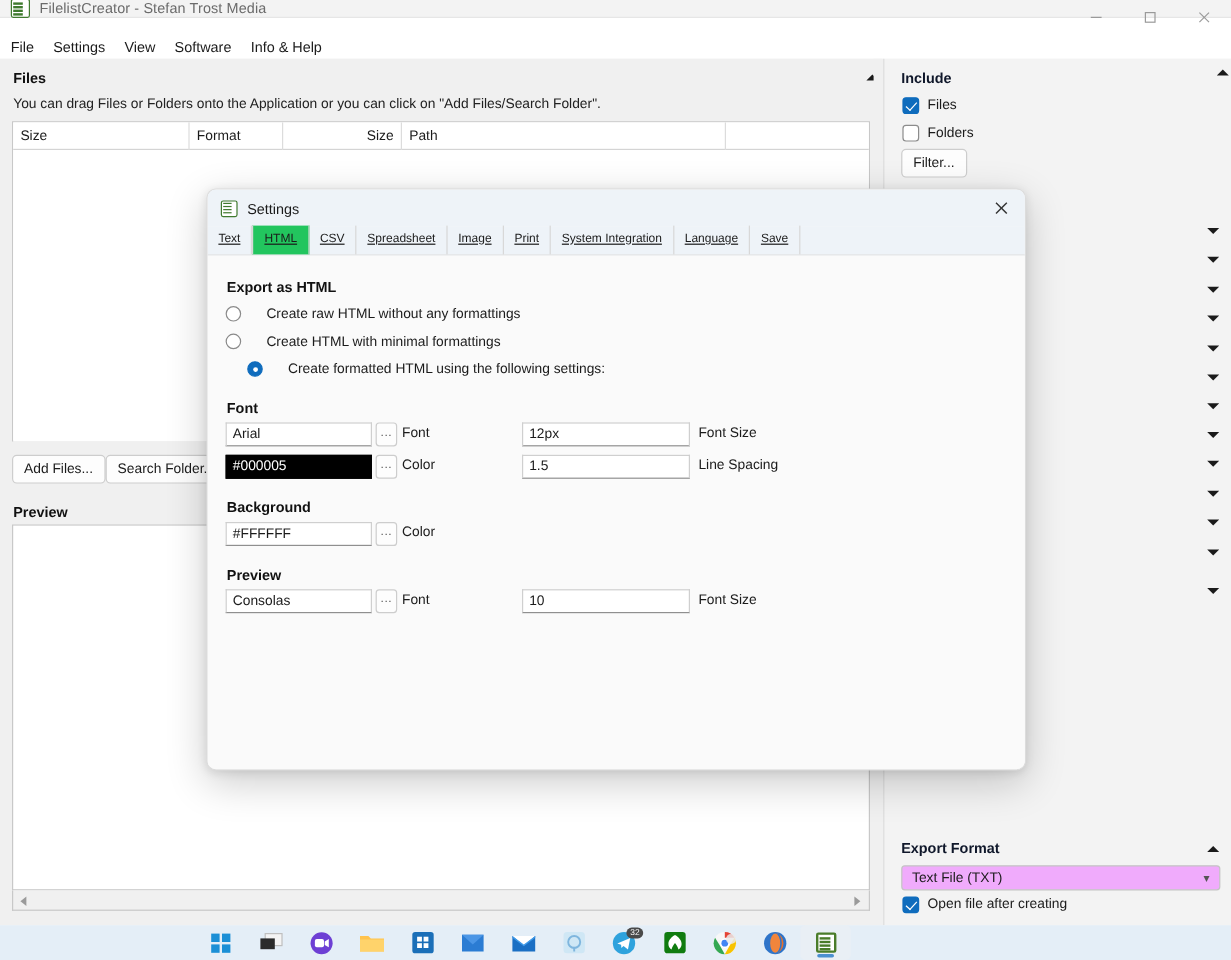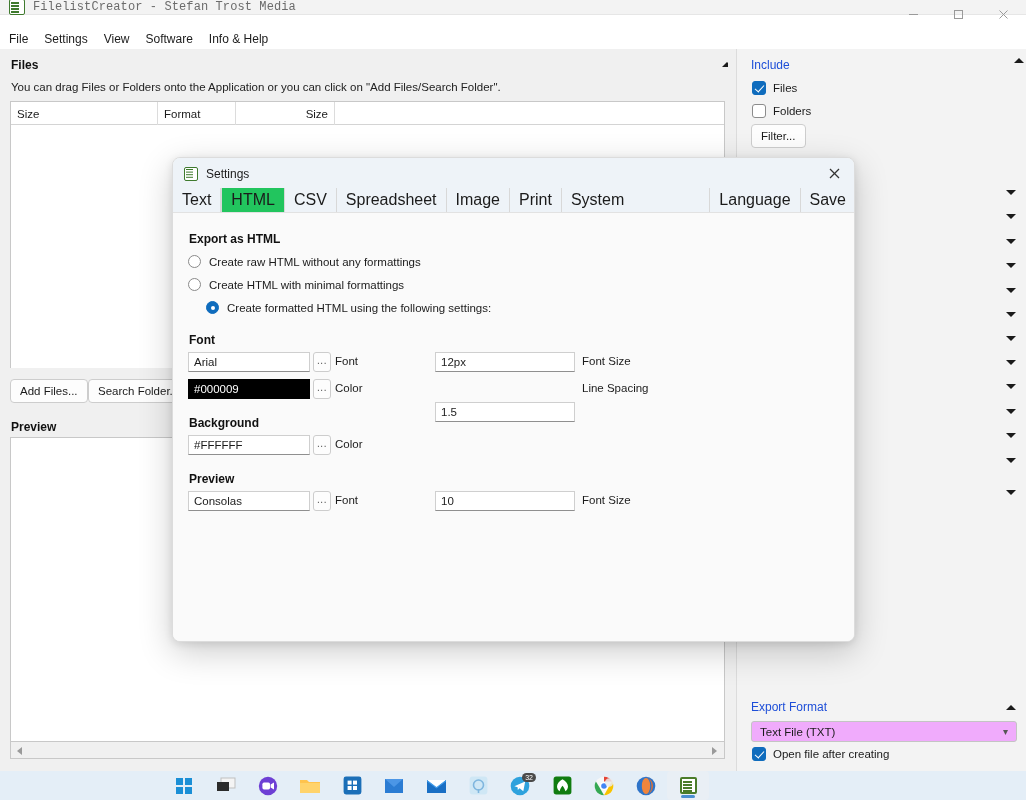--- a/index.html
+++ b/index.html
@@ -14,21 +14,21 @@
     position: relative;
     width: 1026px; height: 800px;
     background: #ffffff;
   }
 
   
   .titlebar {
     position: absolute; left: 0; top: 0; width: 1026px; height: 15px;
     background: #f3f3f3;
     border-bottom: 1px solid #e6e6e6;
-    display: flex; align-items: center; font-family: Liberation Mono, monospace;
+    display: flex; align-items: center;
   }
   .title-icon {
     width: 16px; height: 16px; margin-left: 9px; margin-right: 8px;
     background: #ffffff;
     border: 1.5px solid #3f7a2e;
     border-radius: 2px;
     position: relative;
     flex: 0 0 auto;
   }
   .title-icon::before {
@@ -159,21 +159,21 @@
     position: absolute; left: 728px; top: 0; width: 8px; height: 722px;
     background: #f0f0f0;
   }
 
   
   .right-pane {
     position: absolute; left: 736px; top: 0; width: 290px; height: 722px;
     background: #f3f3f3;
     border-left: 1px solid #dcdcdc;
   }
-  .rp-label { position: absolute; font-size: 12px; font-weight: normal; color: #1d4ed8; }
+  .rp-label { position: absolute; font-size: 12px; font-weight: bold; color: #0f172a; }
   .check-row {
     position: absolute; display: flex; align-items: center; gap: 7px;
     font-size: 11.5px; color: #1b1b1b;
   }
   .cbox {
     width: 14px; height: 14px; border: 1px solid #8c8c8c; border-radius: 3px;
     background: #fff; flex: 0 0 auto; position: relative;
   }
   .cbox.on { background: #0f6cbd; border-color: #0f6cbd; }
   .cbox.on::after {
@@ -233,39 +233,40 @@
     display: flex; align-items: center; justify-content: center;
     color: #333;
   }
   .dlg-tabs {
     position: absolute; left: 0; top: 31px; width: 683px; height: 24px;
     background: #eef3f8;
     display: flex; align-items: flex-end;
     border-bottom: 1px solid #e2e2e2;
   }
   .tab {
-    font-size: 16px; color: #1b1b1b;
+    font-size: 10px; color: #1b1b1b;
     padding: 0 9px; height: 24px; line-height: 24px;
     border-right: 1px solid #d8d8d8;
     background: transparent;
+    text-decoration: underline;
   }
   .tab.active {
     background: #22c55e;
     border-left: 1px solid #d8d8d8;
     border-right: 1px solid #d8d8d8;
   }
   .dlg-body {
     position: absolute; left: 0; top: 55px; width: 683px; height: 430px;
     background: #fafafa;
   }
   .grp-title {
     position: absolute; font-size: 12px; font-weight: bold; color: #111;
   }
   .radio-row {
-    position: absolute; display: flex; align-items: center; gap: 8px;
+    position: absolute; display: flex; align-items: center; gap: 21px;
     font-size: 11.5px; color: #1b1b1b;
   }
   .radio {
     width: 13px; height: 13px; border-radius: 50%;
     border: 1px solid #8a8a8a; background: #fff;
     flex: 0 0 auto; position: relative;
   }
   .radio.on { border: 1px solid #0f6cbd; background: #0f6cbd; }
   .radio.on::after {
     content: ""; position: absolute; left: 3.5px; top: 3.5px;
@@ -363,20 +364,21 @@
       <div class="section-title" style="left:11px; top:9px;">Files</div>
       <div class="collapse-arrow-up" style="left:721px; top:9px;"></div>
 
       <div class="hint-text" style="top:32px;">You can drag Files or Folders onto the Application or you can click on "Add Files/Search Folder".</div>
 
       <div class="filetable" style="top:52px;">
         <div class="filetable-head">
           <div class="th" style="width:147px;">Size</div>
           <div class="th" style="width:78px;">Format</div>
           <div class="th num" style="width:99px;">Size</div>
+          <div class="th" style="width:270px;">Path</div>
           <div class="th" style="width:119px; border-right:none;"></div>
         </div>
         <div class="filetable-body"></div>
       </div>
 
       <div class="btn" style="left:10px; top:330px;">Add Files...</div>
       <div class="btn" style="left:88px; top:330px;">Search Folder...</div>
 
       <div class="section-title" style="left:11px; top:371px;">Preview</div>
 
@@ -485,25 +487,25 @@
 
       <div class="grp-title" style="left:16px; top:120px;">Font</div>
 
       <div class="tfield" style="left:15px; top:139px; width:122px;">Arial</div>
       <div class="dots-btn" style="left:140px; top:139px;">...</div>
       <div class="flabel" style="left:162px; top:142px;">Font</div>
 
       <div class="tfield" style="left:262px; top:139px; width:140px;">12px</div>
       <div class="flabel" style="left:409px; top:142px;">Font Size</div>
 
-      <div class="tfield dark" style="left:15px; top:166px; width:122px;">#000009</div>
+      <div class="tfield dark" style="left:15px; top:166px; width:122px;">#000005</div>
       <div class="dots-btn" style="left:140px; top:166px;">...</div>
       <div class="flabel" style="left:162px; top:169px;">Color</div>
 
-      <div class="tfield" style="left:262px; top:166px; width:140px;margin-top:23px;">1.5</div>
+      <div class="tfield" style="left:262px; top:166px; width:140px;">1.5</div>
       <div class="flabel" style="left:409px; top:169px;">Line Spacing</div>
 
       <div class="grp-title" style="left:16px; top:203px;">Background</div>
 
       <div class="tfield" style="left:15px; top:222px; width:122px;">#FFFFFF</div>
       <div class="dots-btn" style="left:140px; top:222px;">...</div>
       <div class="flabel" style="left:162px; top:225px;">Color</div>
 
       <div class="grp-title" style="left:16px; top:259px;">Preview</div>
 

